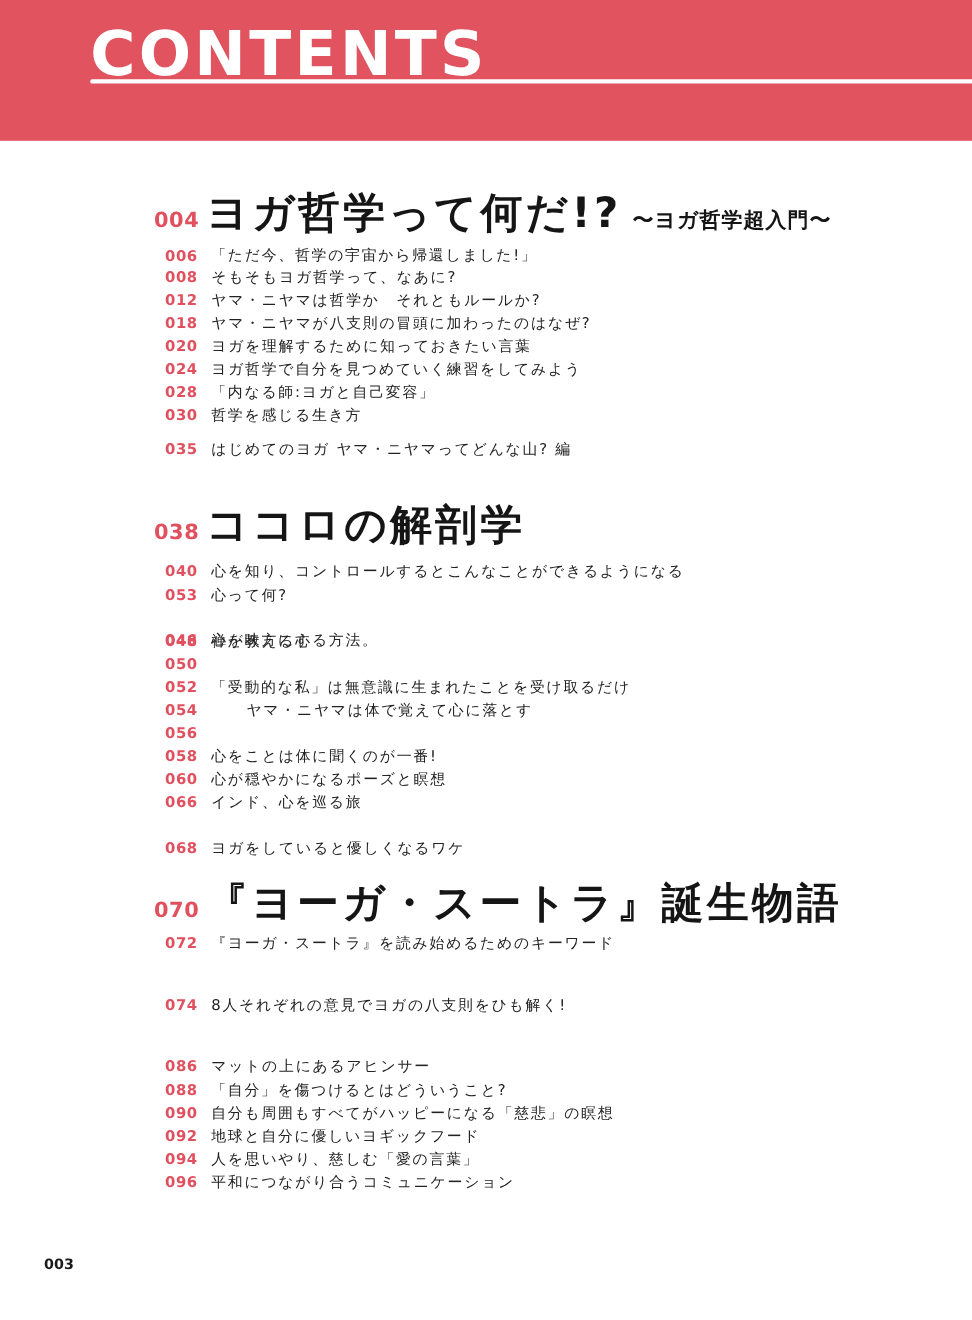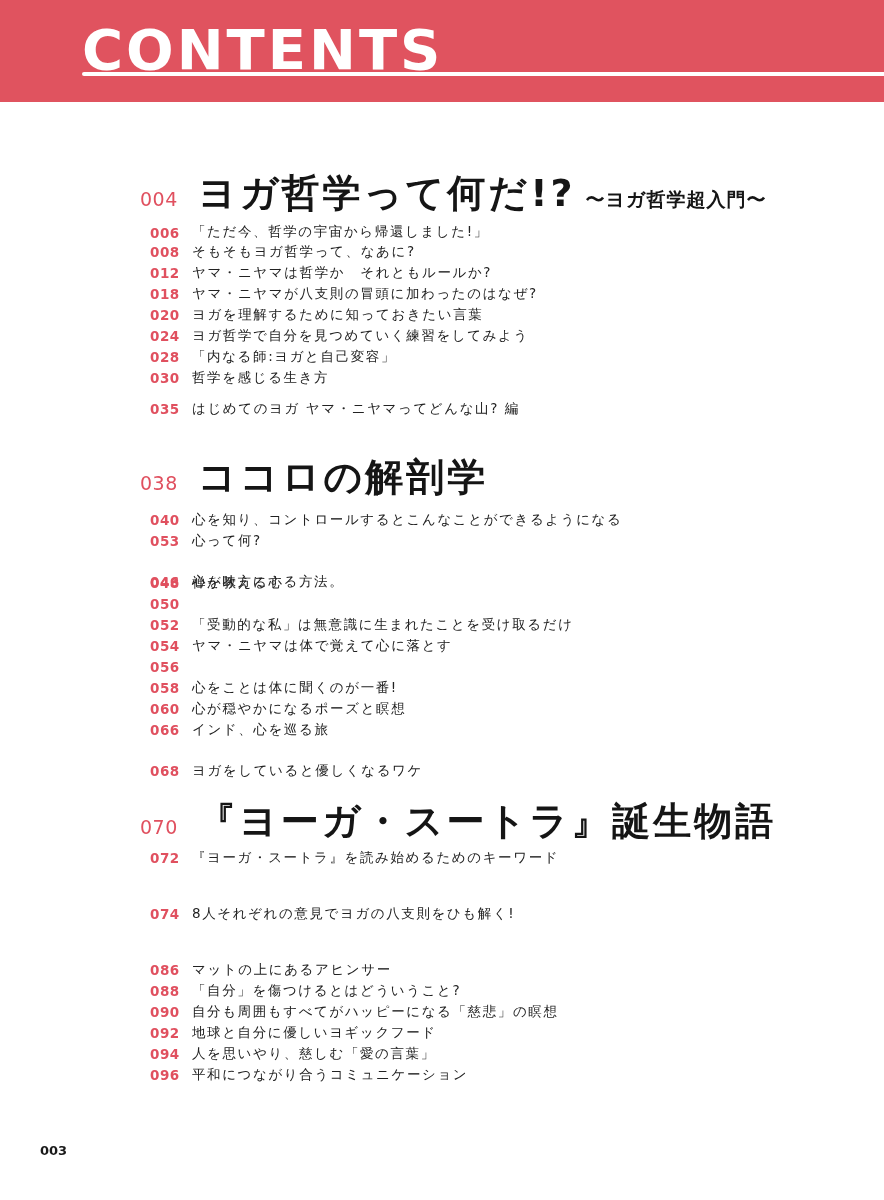--- a/index.html
+++ b/index.html
@@ -11,21 +11,21 @@
       width: 884px;
       height: 1200px;
       position: relative;
       overflow: hidden;
       font-family: "DejaVu Sans", "Liberation Sans", sans-serif;
       color: #1a1a1a;
     }
     .header {
       position: absolute;
       left: 0; top: 0;
-      width: 884px; height: 102px;
+      width: 884px; height: 128px;
       background: #e0535f;
     }
     .header-title {
       position: absolute;
       left: 82px; top: 22px;
       font-family: "DejaVu Sans", sans-serif;
       font-weight: bold;
       font-size: 56px;
       line-height: 56px;
       letter-spacing: 3px;
@@ -46,23 +46,23 @@
     }
     .section-head {
       position: absolute;
       left: 140px;
       display: flex;
       align-items: baseline;
       white-space: nowrap;
     }
     .section-num {
       color: #e0505f;
-      font-weight: normal;
+      font-weight: bold;
       font-size: 19px;
-      margin-right: 20px;
+      margin-right: 6px;
       letter-spacing: 0.5px;
     }
     .section-title {
       font-weight: bold;
       font-size: 38px;
       letter-spacing: 3px;
       color: #151515;
     }
     .section-sub {
       font-weight: bold;
@@ -172,21 +172,21 @@
     <span class="entry-num">048</span>
     <span class="entry-title">禅が教える心</span>
   </div>
   <div class="entry" style="top:593px;">
     <span class="entry-num">050</span>
   </div>
   <div class="entry" style="top:614px;">
     <span class="entry-num">052</span>
     <span class="entry-title">「受動的な私」は無意識に生まれたことを受け取るだけ</span>
   </div>
-  <div class="entry" style="top:635px;">
+  <div class="entry" style="top:635px;gap:32px;">
     <span class="entry-num">054</span>
     <span class="entry-title">ヤマ・ニヤマは体で覚えて心に落とす</span>
   </div>
   <div class="entry" style="top:656px;">
     <span class="entry-num">056</span>
   </div>
   <div class="entry" style="top:677px;">
     <span class="entry-num">058</span>
     <span class="entry-title">心をことは体に聞くのが一番!</span>
   </div>

